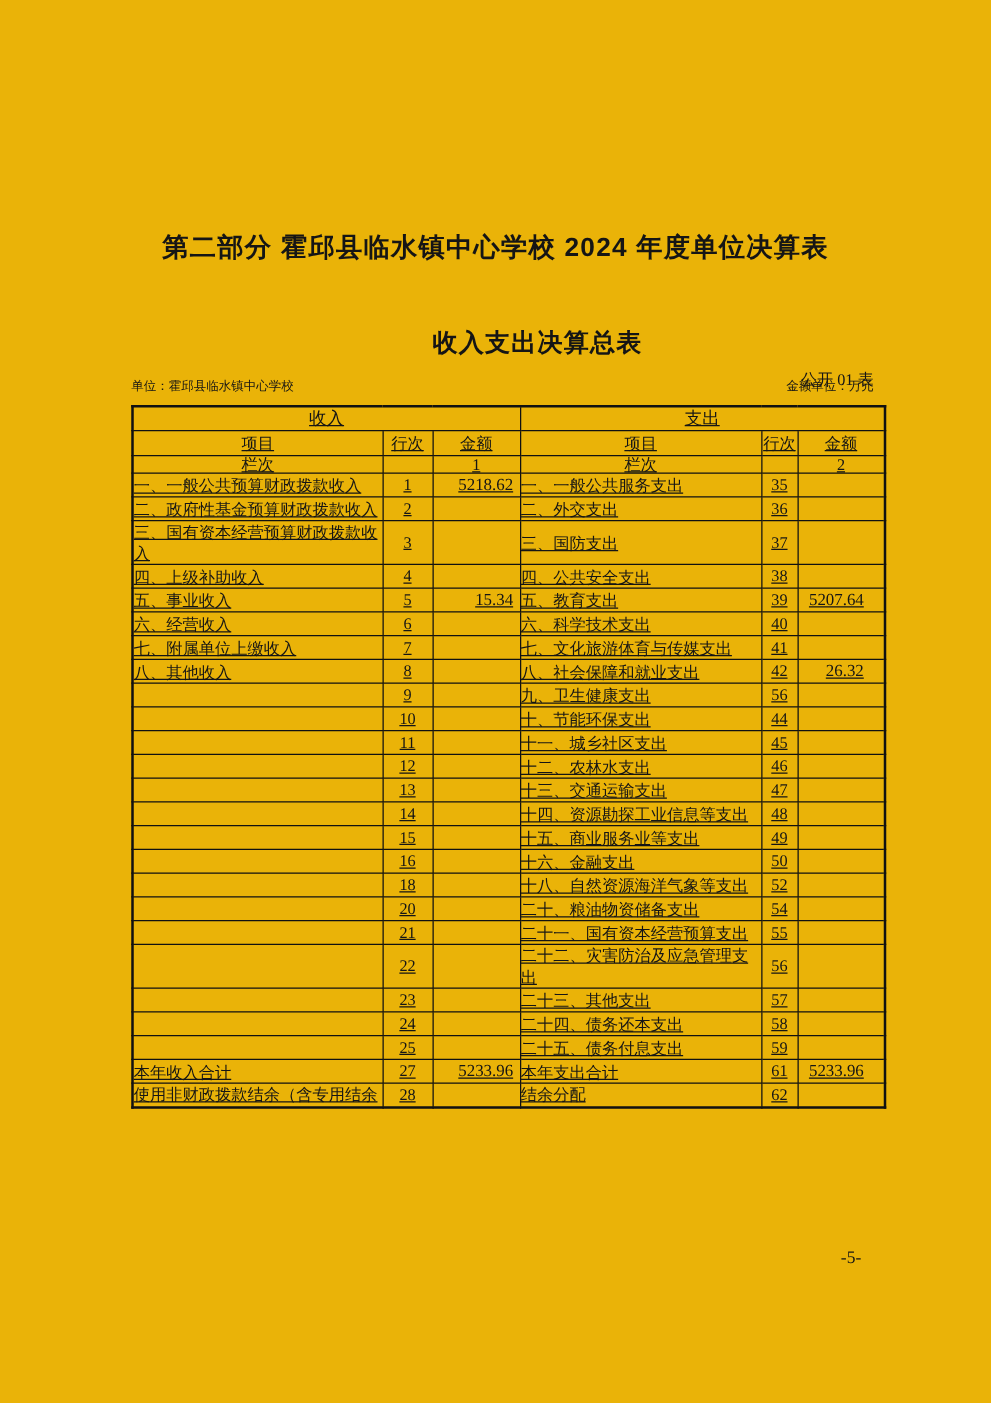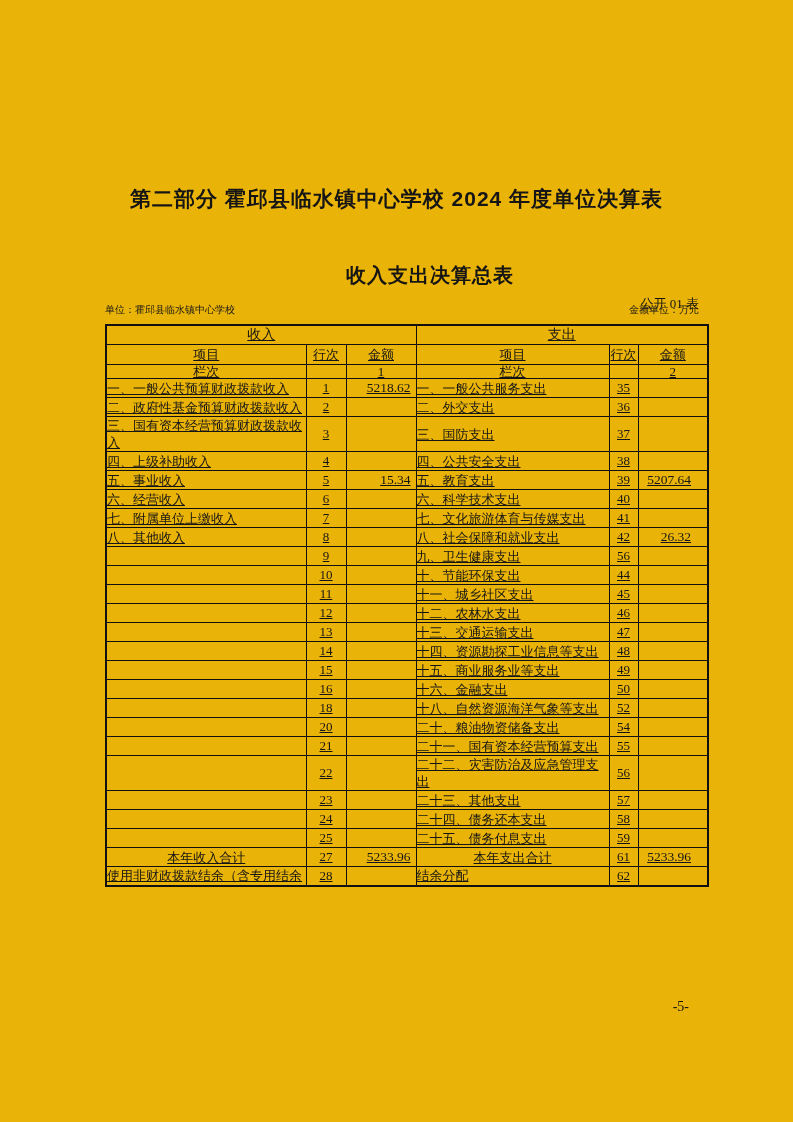--- a/index.html
+++ b/index.html
@@ -61,21 +61,21 @@
   td.item {
     text-align:left; padding-left:2px; padding-right:1px;
     line-height:17px; word-break:break-all;
   }
   td.line { text-align:center; }
   td.amount { text-align:right; font-size:13.5px; }
   td.amount.lft { padding-right:5px; }
   td.amount.rgt { padding-right:16px; }
   tbody td { height:19px; }
   td.total-label {
-    text-align:center; font-weight:bold;
+    font-weight:bold;
     font-family:"Liberation Sans","DejaVu Sans",sans-serif;
     font-size:13px; padding-left:0;
   }
   td.clip { white-space:nowrap; overflow:hidden; }
 
   .page-number {
     position:absolute; top:998px; left:105px; width:602px;
     text-align:right; padding-right:18px; box-sizing:border-box;
     font-size:14px; line-height:17px;
   }

